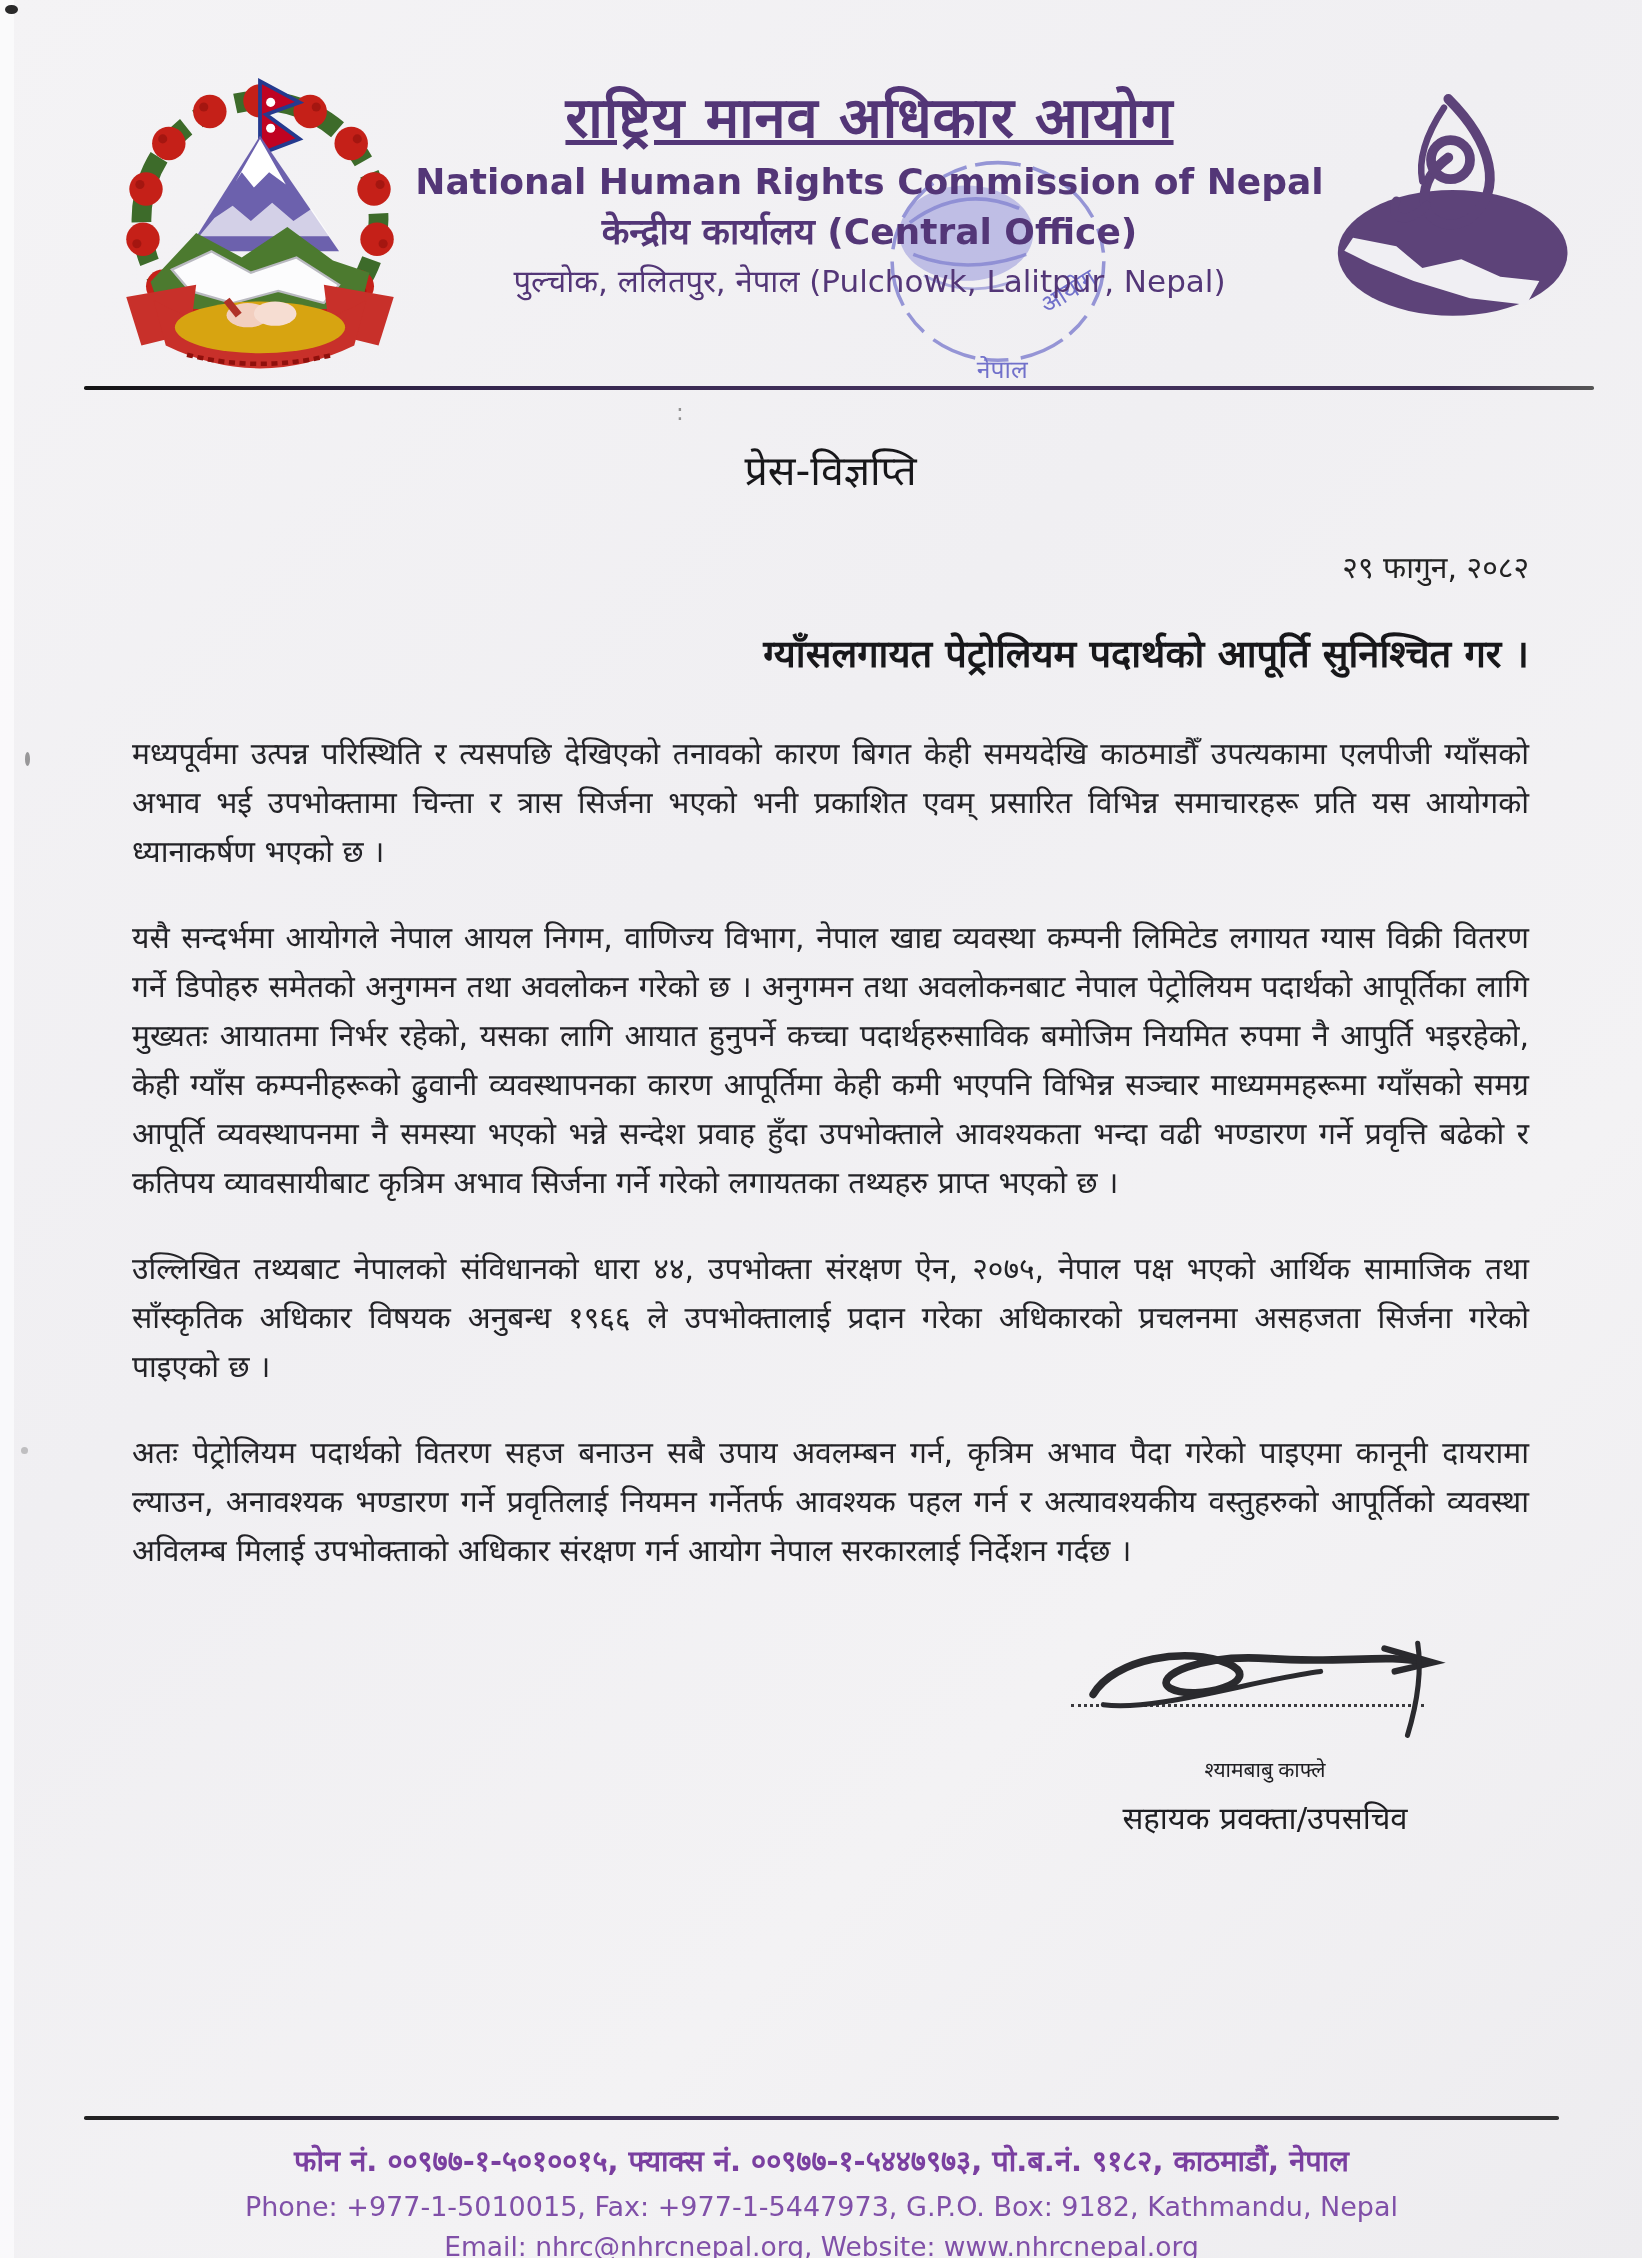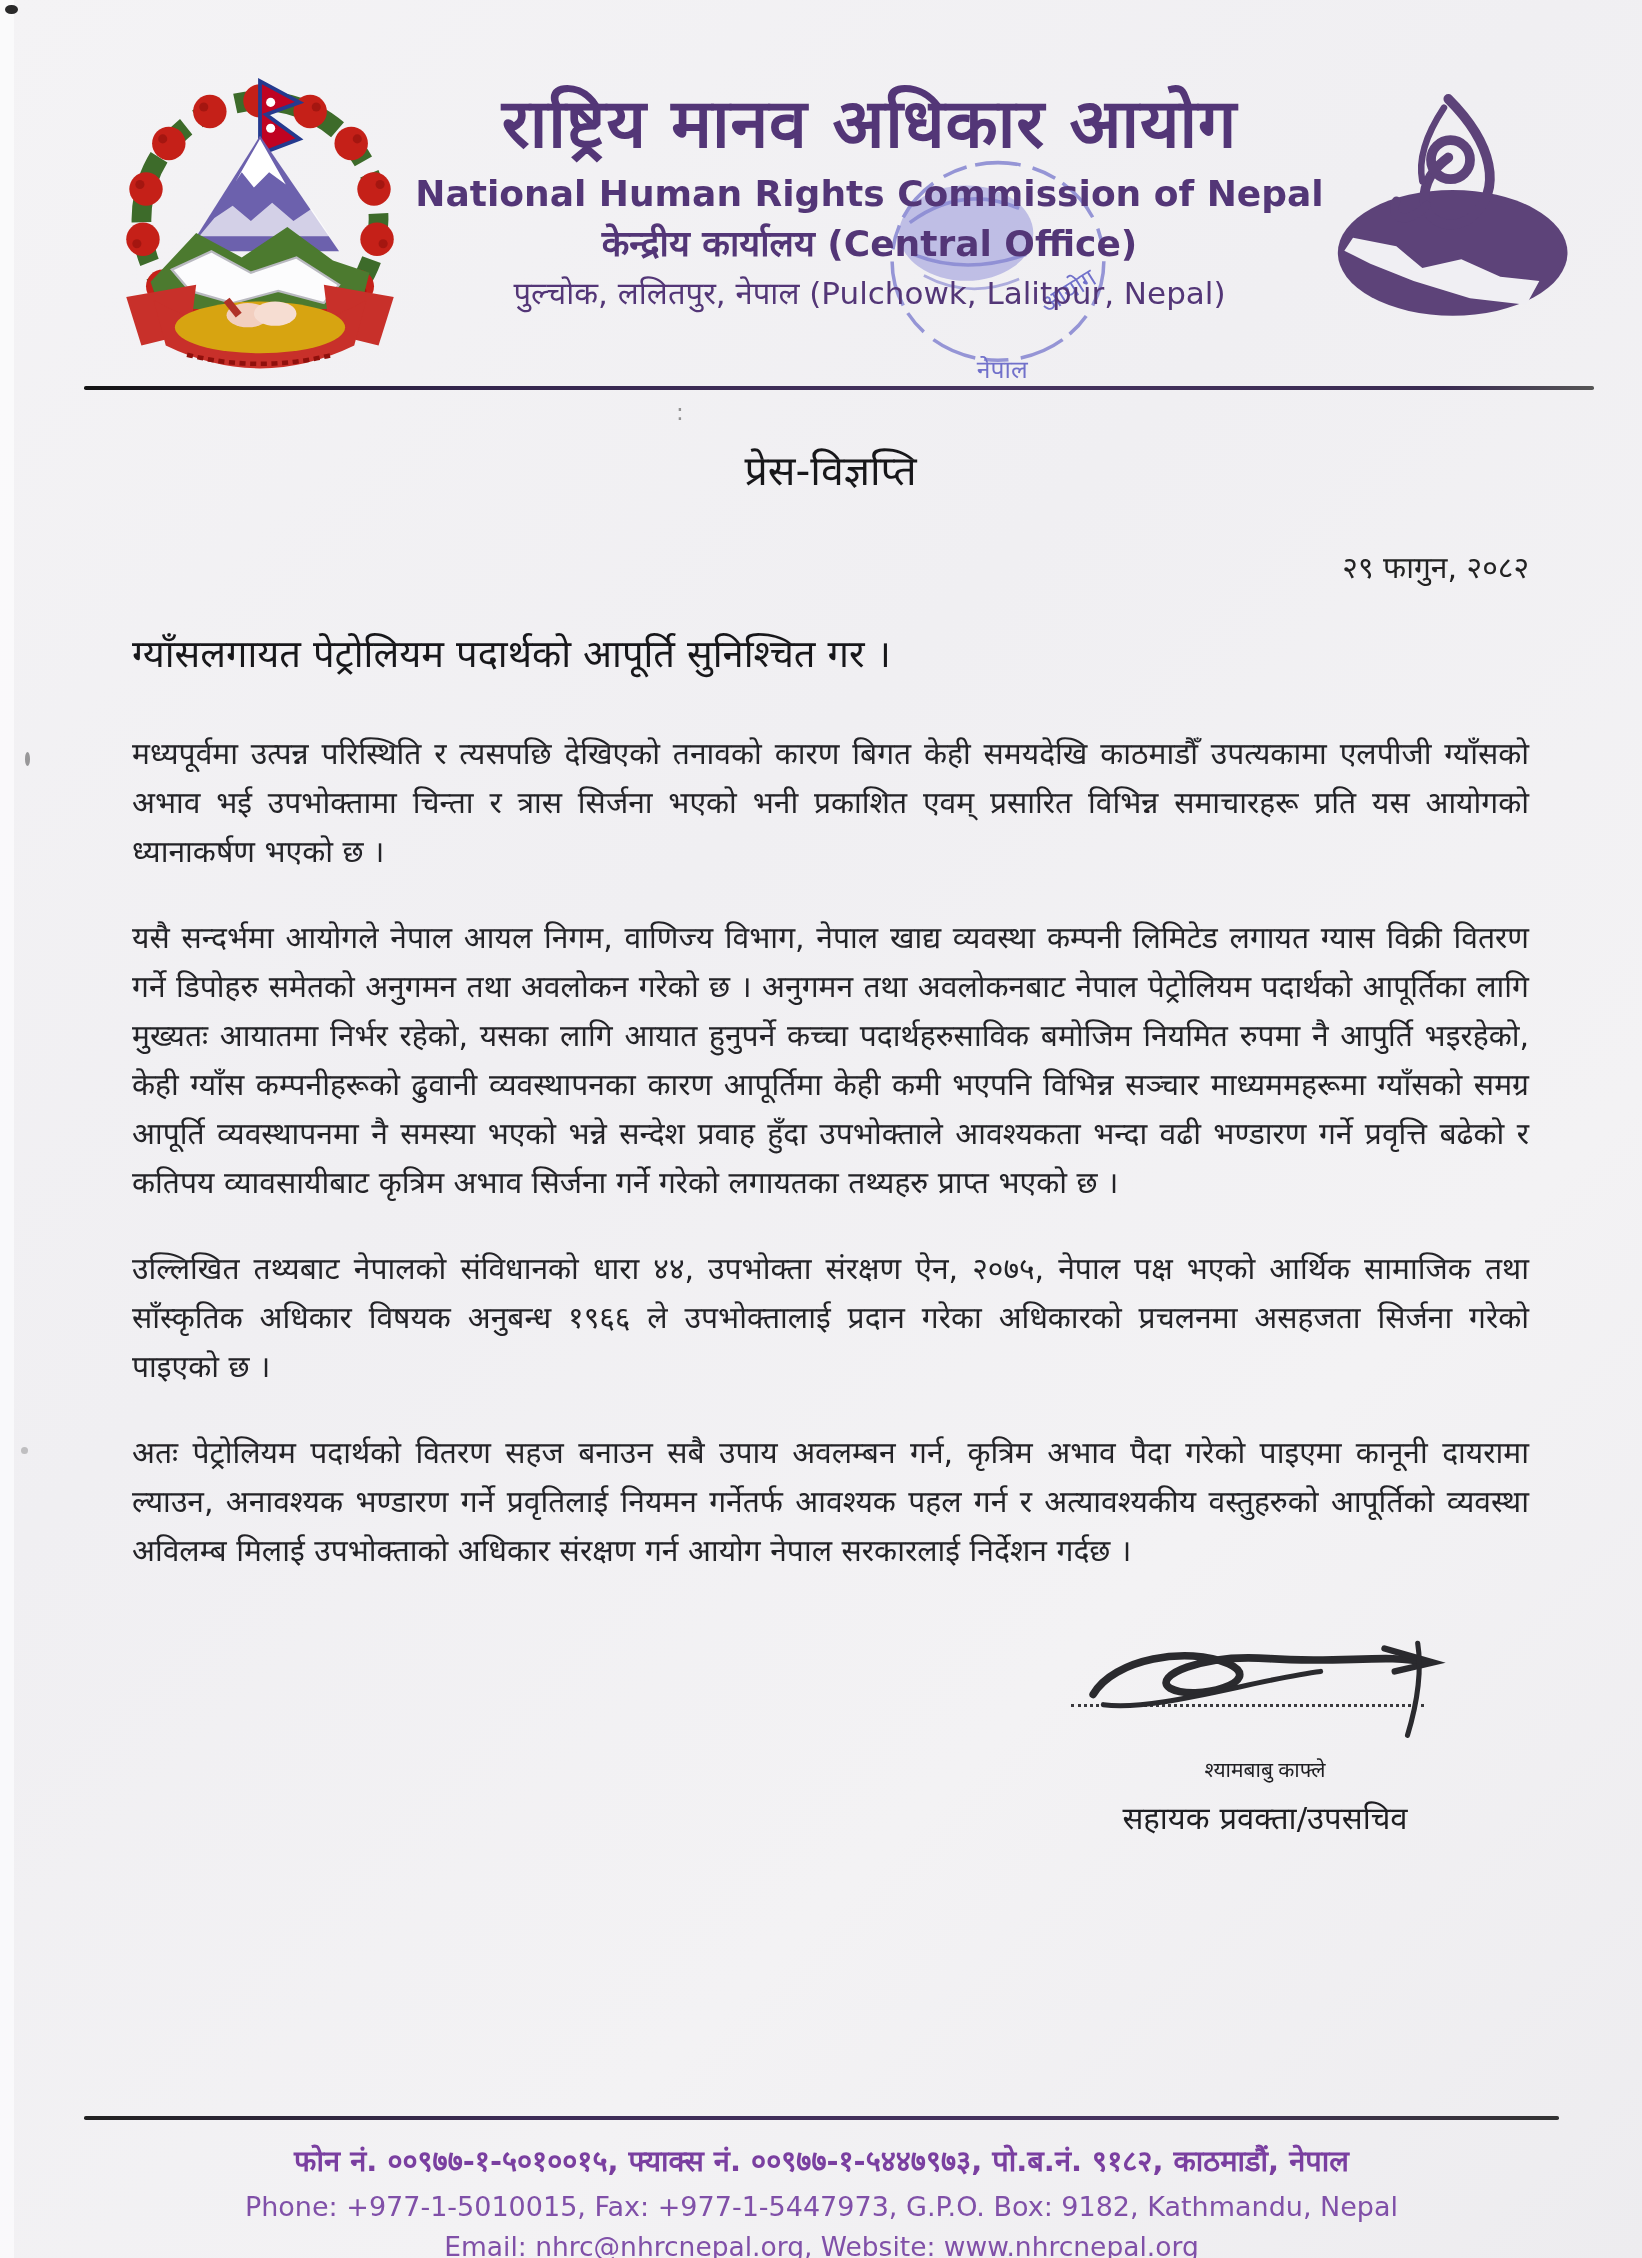--- a/index.html
+++ b/index.html
@@ -20,36 +20,36 @@
   .edge-strip{position:absolute;left:0;top:0;bottom:0;width:14px;background:#fbfbfc;opacity:.8;}
 
   
   .emblem{position:absolute;left:108px;top:72px;width:304px;height:304px;}
   .nhrc-logo{position:absolute;left:1316px;top:86px;width:269px;height:234px;}
   .stamp{position:absolute;left:878px;top:152px;width:247px;height:240px;opacity:.85;}
   .header-text{
     position:absolute;left:371px;top:90px;width:997px;
     text-align:center;color:#533677;z-index:2;
   }
-  .org-np{font-size:68px;font-weight:bold;letter-spacing:0.9px;line-height:1.0;}
+  .org-np{font-size:56px;font-weight:bold;letter-spacing:0.9px;line-height:1.0;text-decoration:underline;}
   .org-en{font-size:36px;font-weight:bold;margin-top:17.6px;line-height:1.0;}
   .office-line{font-size:36px;font-weight:bold;margin-top:14px;line-height:1.0;}
   .address-line{font-size:31px;font-weight:normal;margin-top:16px;line-height:1.0;}
   .header-rule{
     position:absolute;left:84px;top:386px;width:1510px;height:4.4px;
     background:linear-gradient(to right,#141414,#33254d 25%,#46335f 60%,#3a2b52 90%,#555);
     border-radius:1.8px;
   }
   .colon-mark{position:absolute;left:676px;top:399px;font-size:23px;color:#555;opacity:.6;}
 
   
   .doc{position:absolute;left:132px;top:441px;width:1397px;z-index:1;}
   .doc-title{text-align:center;font-size:41px;font-weight:normal;color:#17171a;margin:0 0 49px 0;}
   .doc-date{text-align:right;font-size:30px;color:#222;margin:0 0 39px 0;}
-  .doc-subject{text-align:left;font-size:38px;font-weight:normal;color:#17171a;margin:0 0 51px 0;}
+  .doc-subject{text-align:right;font-size:38px;font-weight:bold;color:#17171a;margin:0 0 51px 0;}
   .para{
     font-size:30px;line-height:49px;text-align:justify;
     margin:0 0 37px 0;color:#232327;
   }
 
   
   .sig-block{position:absolute;right:122px;top:1628px;width:512px;text-align:center;z-index:1;}
   .sig-line-wrap{position:relative;height:115px;}
   .sig-scribble{position:absolute;left:53px;top:0;width:415px;height:115px;}
   .sig-dots{position:absolute;left:62px;top:76px;width:353px;border-bottom:3.5px dotted #3a3a3e;}

